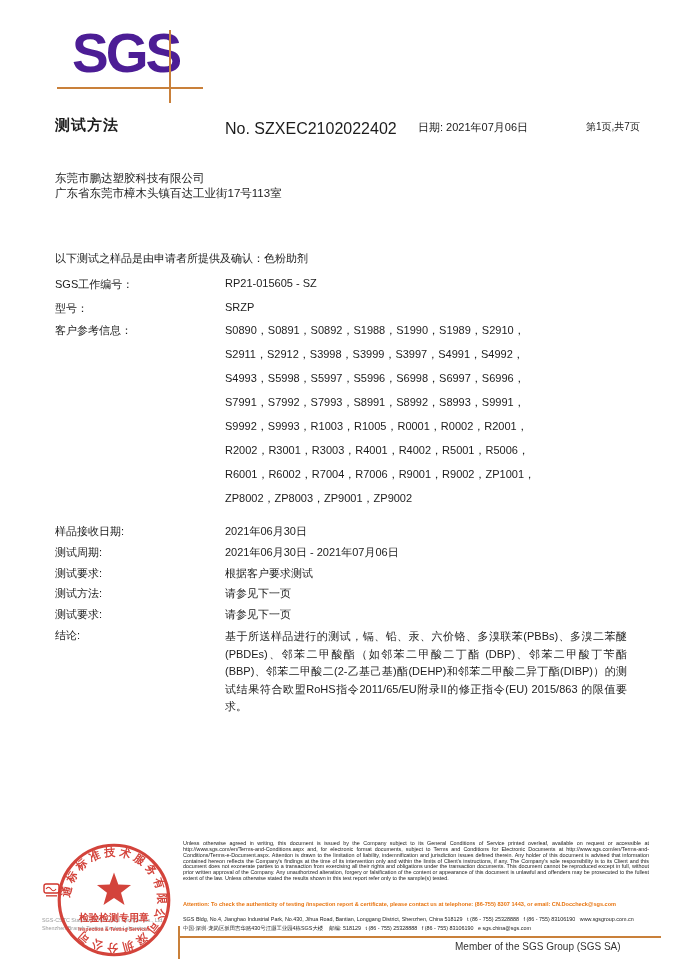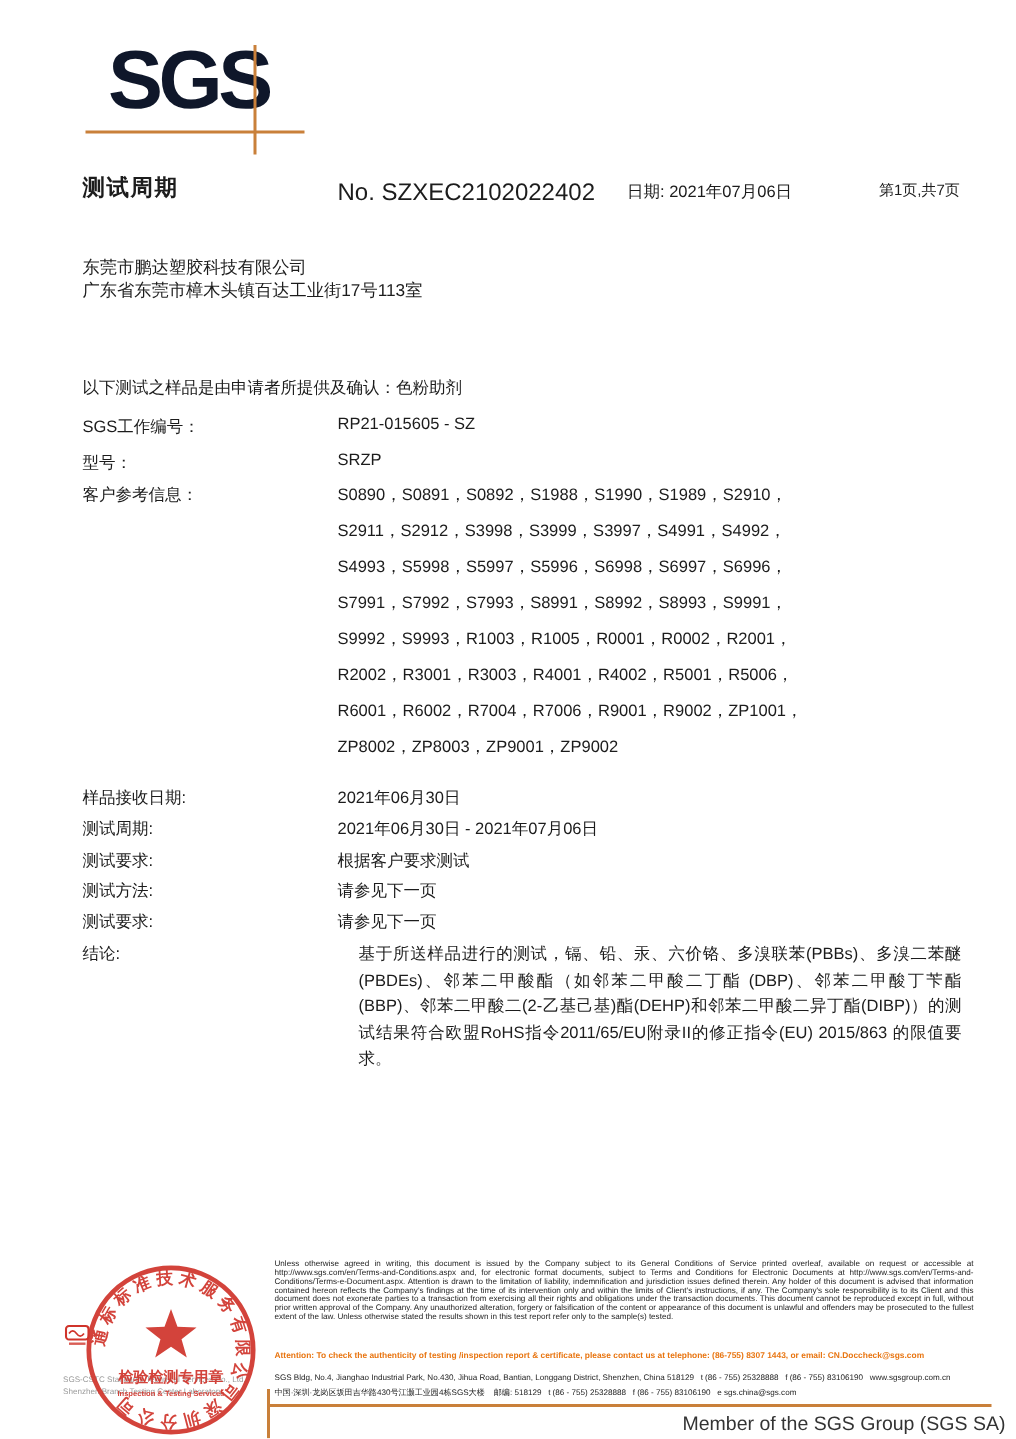--- a/index.html
+++ b/index.html
@@ -2,61 +2,61 @@
 <html><head>
 <meta charset="utf-8">
 <style>
   html,body{margin:0;padding:0;background:#ffffff;}
   .page{
     position:relative;width:677px;height:959px;background:#ffffff;overflow:hidden;
     font-family:"Liberation Sans","DejaVu Sans",sans-serif;color:#1c1c1c;
   }
   .abs{position:absolute;}
   
-  .logo{left:72px;top:26px;font-size:55px;font-weight:bold;color:#0f172a;letter-spacing:-3px;line-height:1;}
+  .logo{left:72px;top:26px;font-size:55px;font-weight:bold;color:#4c1d95;letter-spacing:-3px;line-height:1;}
   .hline1{left:57px;top:87px;width:146px;height:2px;background:#c9803a;}
   .vline1{left:169px;top:30px;width:2px;height:73px;background:#c9803a;}
   .title{left:55px;top:116px;font-size:15px;font-weight:bold;letter-spacing:1px;}
   .repno{left:225px;top:120px;font-size:16px;}
   .repdate{left:418px;top:120px;font-size:11px;}
   .pageinfo{left:586px;top:120px;font-size:10px;}
   .company{left:55px;top:161px;font-size:11.5px;margin-top:10px;}
   .addr{left:55px;top:186px;font-size:11.5px;}
   .intro{left:55px;top:251px;font-size:11px;}
   
   .row{position:absolute;left:55px;display:flex;font-size:11px;}
   .flabel{width:170px;flex:0 0 170px;}
   .fvalue{white-space:nowrap;}
   .reflines div{line-height:24px;}
-  .para{width:402px;line-height:17.5px;text-align:justify;margin-left:14px;}
+  .para{width:402px;line-height:17.5px;text-align:justify;}
   
   .legal{left:183px;top:841px;width:466px;font-size:5.4px;line-height:5.85px;text-align:justify;color:#222;}
   .attention{left:183px;top:901px;width:466px;font-size:5.6px;line-height:6.2px;font-weight:bold;color:#e87511;}
   .addrline{font-size:5.4px;color:#222;white-space:pre;}
   .addr-en{left:183px;top:916px;}
   .addr-cn{left:183px;top:925px;}
   .hline2{left:178px;top:936px;width:483px;height:2px;background:#c9803a;}
   .vline2{left:178px;top:926px;width:2px;height:33px;background:#c9803a;}
-  .member{left:455px;top:941px;font-size:13px;color:#333;text-align:right;}
+  .member{left:455px;top:941px;font-size:10px;color:#333;text-align:right;}
   .coline{font-size:5.4px;color:#9a9a9a;white-space:nowrap;}
   .co1{left:42px;top:917px;}
   .co2{left:42px;top:925px;}
   .seal{left:50px;top:841px;width:128px;height:118px;opacity:.92;}
   .cma{left:43px;top:883px;width:17px;height:15px;}
 </style>
 </head>
 <body>
 
 <div class="page">
 
   <div class="abs logo">SGS</div>
   <div class="abs hline1"></div>
   <div class="abs vline1"></div>
 
-  <div class="abs title">测试周期</div>
+  <div class="abs title">测试方法</div>
   <div class="abs repno">No. SZXEC2102022402</div>
   <div class="abs repdate">日期: 2021年07月06日</div>
   <div class="abs pageinfo">第1页,共7页</div>
 
   <div class="abs company">东莞市鹏达塑胶科技有限公司</div>
   <div class="abs addr">广东省东莞市樟木头镇百达工业街17号113室</div>
 
   <div class="abs intro">以下测试之样品是由申请者所提供及确认：色粉助剂</div>
 
   <div class="row" style="top:277px">

